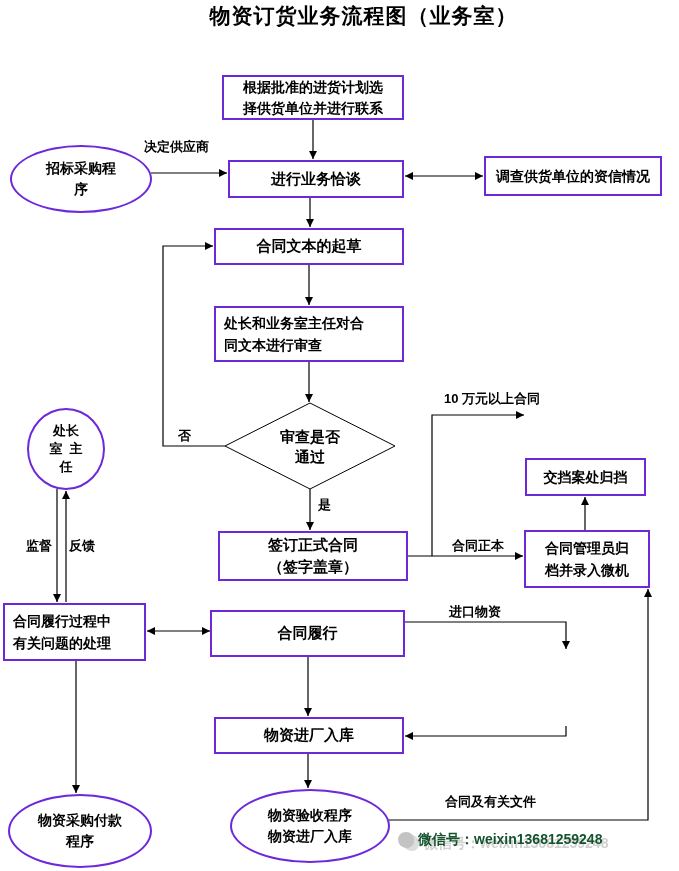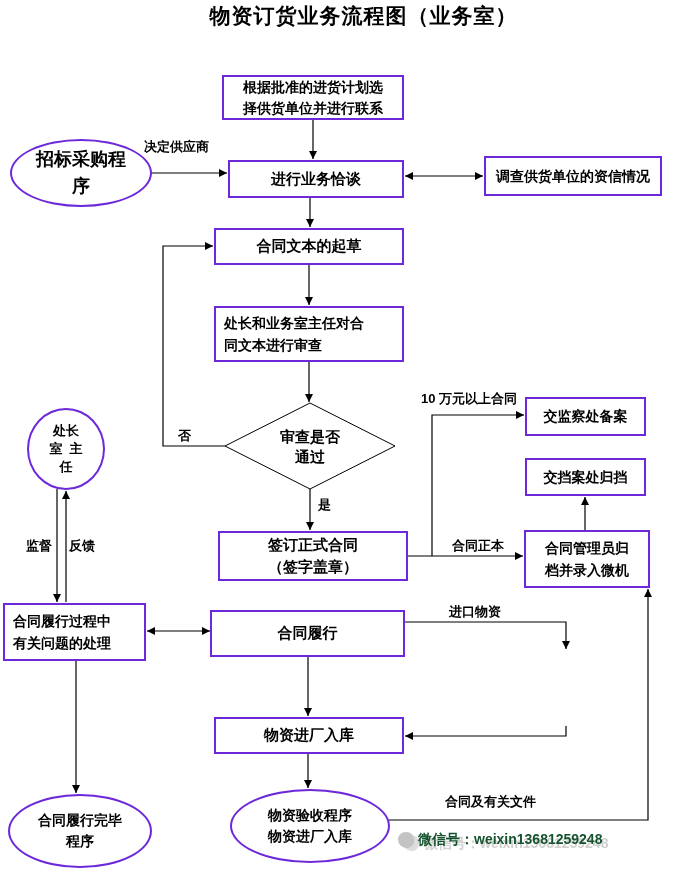--- a/index.html
+++ b/index.html
@@ -111,64 +111,61 @@
 
   <div class="node" style="left:214px;top:717px;width:190px;height:37px;">
     <span>物资进厂入库</span>
   </div>
 
   <div class="node alignleft" style="left:3px;top:603px;width:143px;height:58px;font-size:14px;line-height:1.6;">
     <span>合同履行过程中</span>
     <span>有关问题的处理</span>
   </div>
 
-  <div class="node" style="left:525px;top:397px;width:121px;height:39px;font-size:14px;">
-    <span>交监察处备案</span>
-  </div>
 
   <div class="node" style="left:525px;top:458px;width:121px;height:38px;font-size:14px;">
     <span>交挡案处归挡</span>
   </div>
 
   <div class="node" style="left:524px;top:530px;width:126px;height:58px;font-size:14px;line-height:1.6;">
     <span>合同管理员归</span>
     <span>档并录入微机</span>
   </div>
 
-  <div class="node ellipse" style="left:10px;top:139px;width:142px;height:68px;font-size:18px;">
+  <div class="node ellipse" style="left:10px;top:145px;width:142px;height:68px;font-size:14px;">
     <span>招标采购程</span>
     <span>序</span>
   </div>
 
   <div class="node ellipse" style="left:27px;top:408px;width:78px;height:82px;font-size:13px;line-height:1.4;">
     <span class="pre">处长</span>
     <span class="pre">室  主</span>
     <span class="pre">任</span>
   </div>
 
 
   <div class="node ellipse" style="left:8px;top:794px;width:144px;height:74px;font-size:14px;">
-    <span>合同履行完毕</span>
+    <span>物资采购付款</span>
     <span>程序</span>
   </div>
 
   <div class="node ellipse" style="left:230px;top:789px;width:160px;height:74px;font-size:14px;">
     <span>物资验收程序</span>
     <span>物资进厂入库</span>
   </div>
 
   <div class="diamond-text" style="left:240px;top:427px;width:140px;">
     <span style="display:block">审查是否</span>
     <span style="display:block">通过</span>
   </div>
 
   <div class="lbl" style="left:144px;top:138px;">决定供应商</div>
   <div class="lbl" style="left:178px;top:427px;">否</div>
   <div class="lbl" style="left:318px;top:496px;">是</div>
-  <div class="lbl" style="left:421px;top:390px;text-align:right;">10 万元以上合同</div>
+  <div class="lbl" style="left:444px;top:390px;text-align:right;">10 万元以上合同</div>
   <div class="lbl" style="left:452px;top:537px;">合同正本</div>
   <div class="lbl" style="left:26px;top:537px;">监督</div>
   <div class="lbl" style="left:69px;top:537px;text-align:right;">反馈</div>
   <div class="lbl" style="left:449px;top:603px;">进口物资</div>
   <div class="lbl" style="left:445px;top:793px;">合同及有关文件</div>
 
   <div id="watermark">
     <span class="blob"></span>
     <span>微信号：weixin13681259248</span>
   </div>

